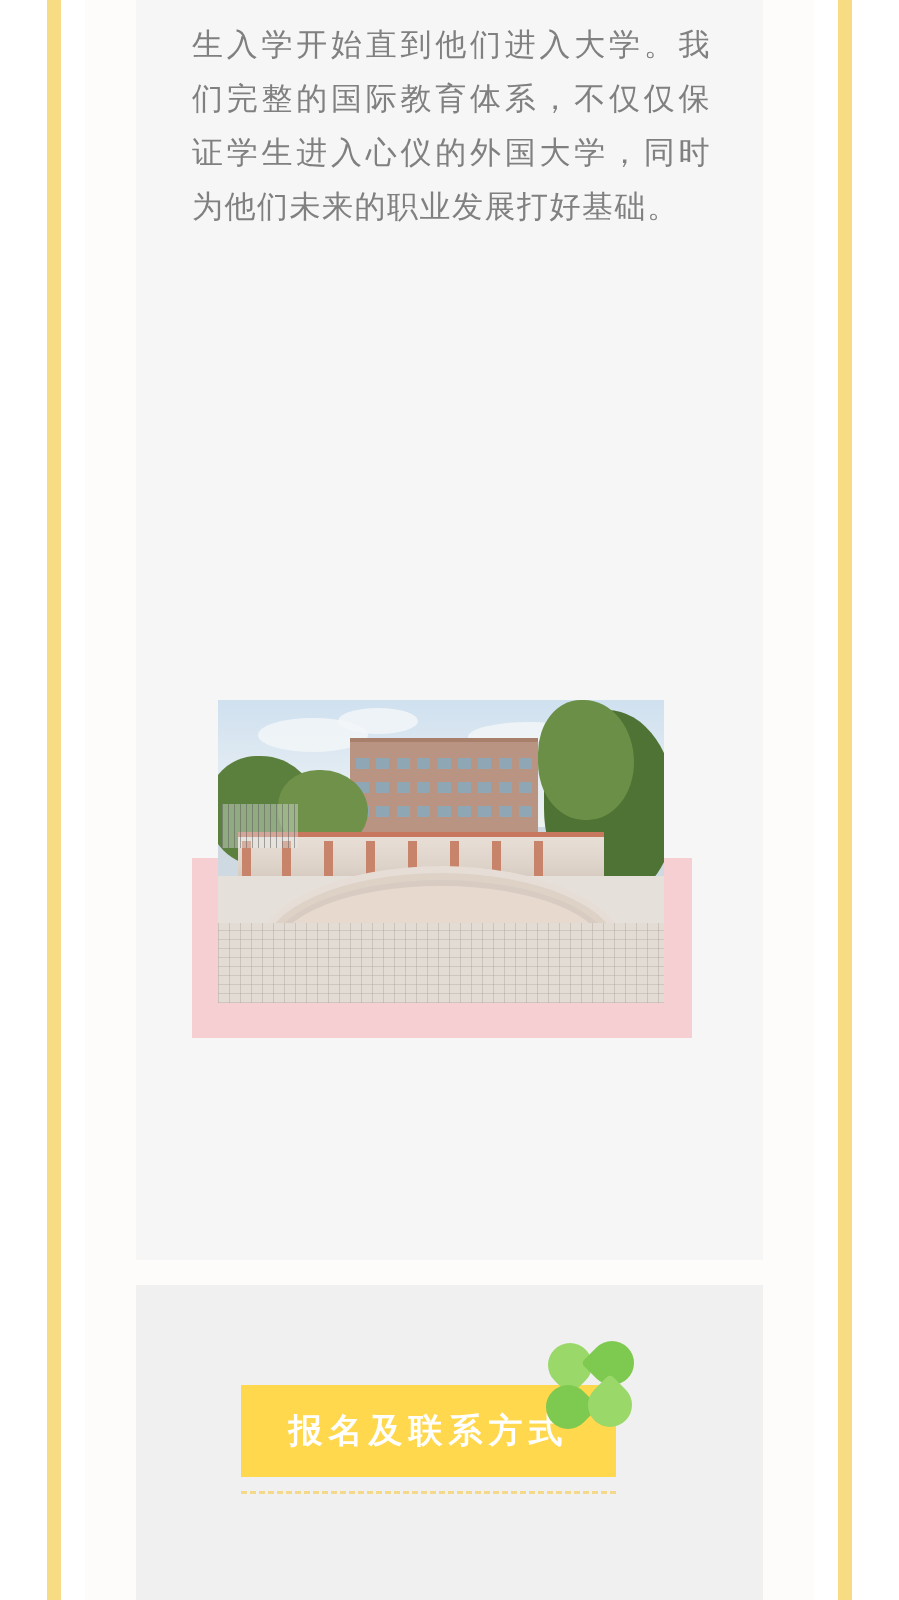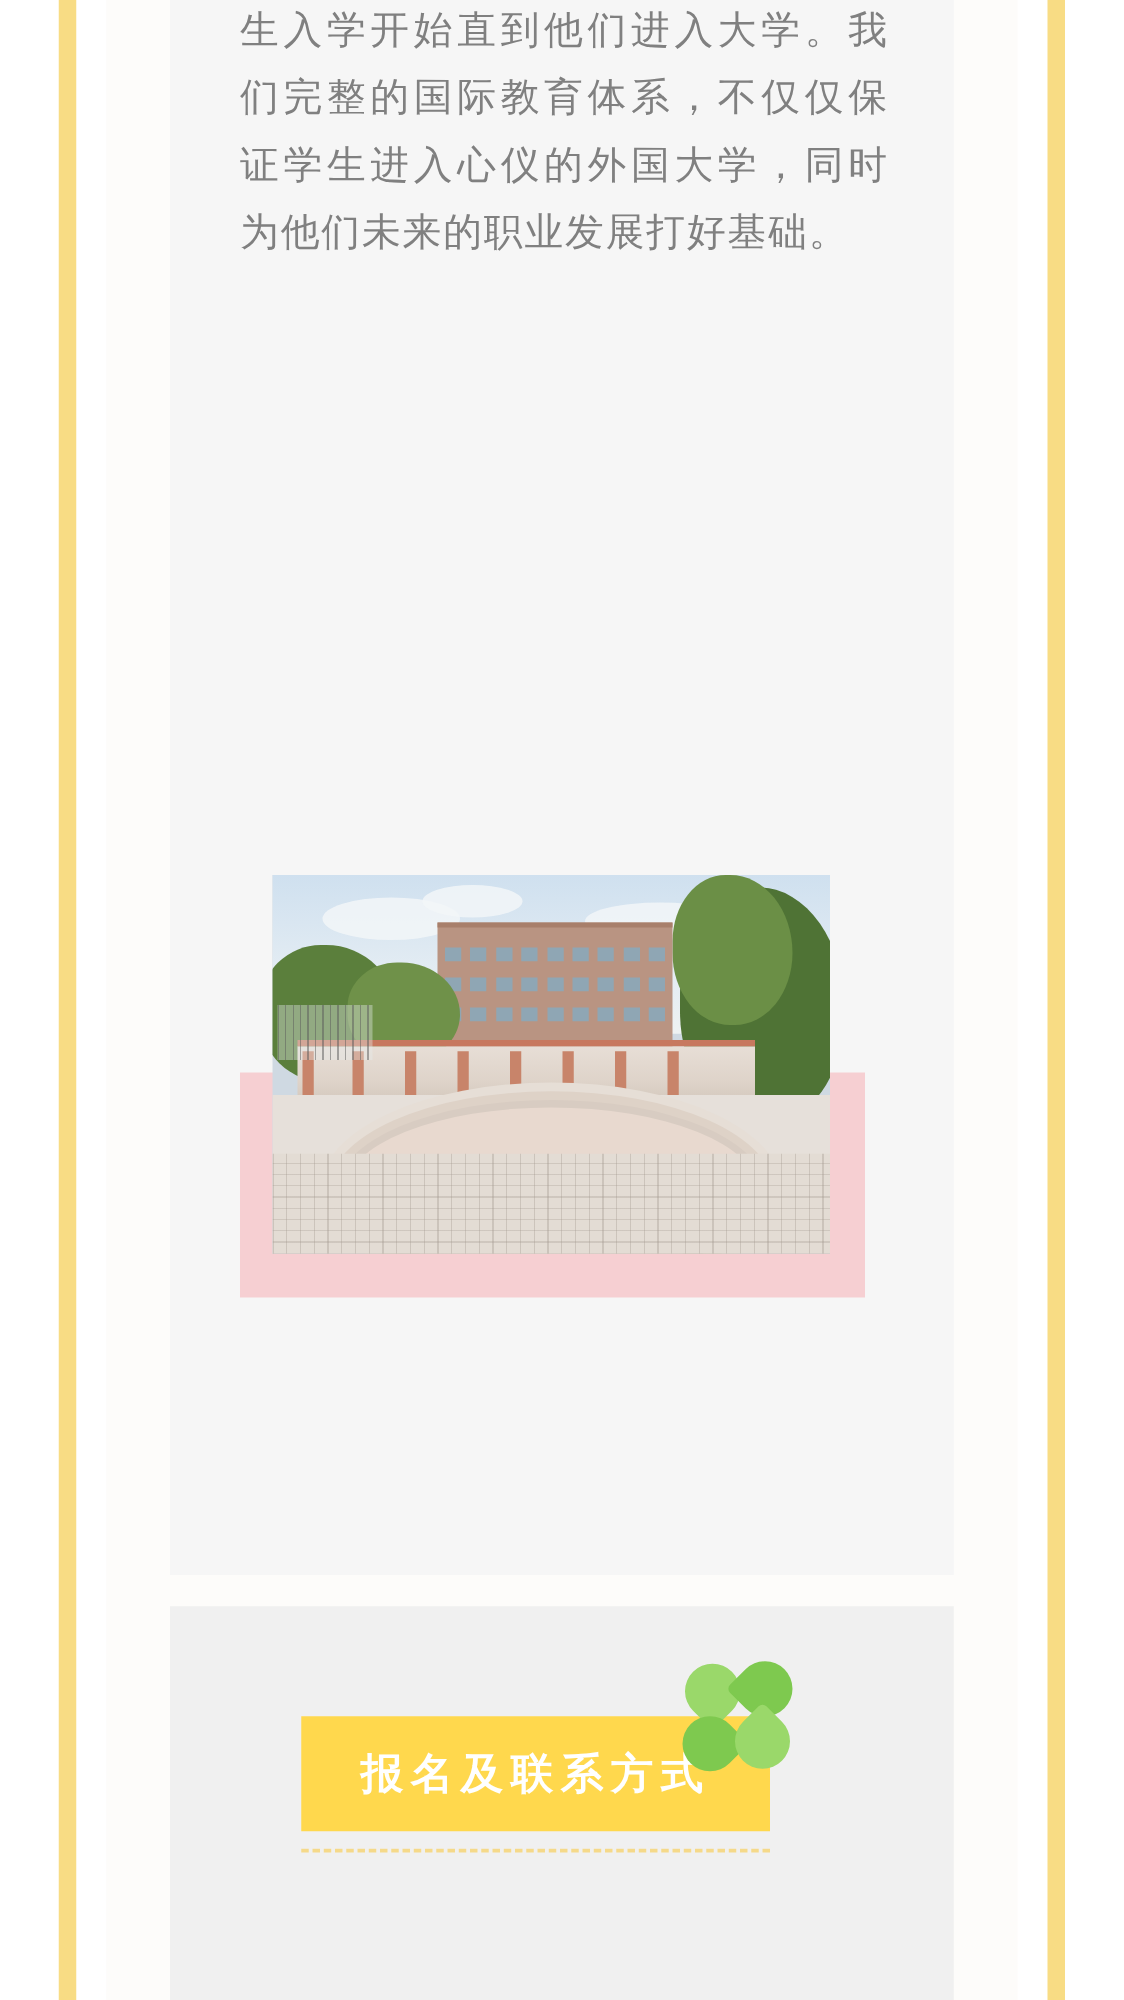--- a/index.html
+++ b/index.html
@@ -61,22 +61,22 @@
     left: 56px;
     right: 52px;
     top: 40px;
   }
   .para {
     color: #808080;
     font-size: 31px;
     line-height: 54px;
     letter-spacing: 1.5px;
     text-align: justify;
-    margin: 0 0 48px 0;
-    font-family: Liberation Mono, monospace;
+    margin: 18px 0 48px 0;
+    font-family: Liberation Sans, sans-serif;
   }
   .para.indent { text-indent: 2.6em; }
 
   
   .photo-wrap {
     position: absolute;
     left: 56px;
     top: 740px;
     width: 500px;
     height: 350px;
@@ -214,21 +214,21 @@
     position: absolute;
     left: 136px;
     right: 136px;
     top: 1285px;
     bottom: 0;
     background: #f0f0f0;
   }
   .btn-zone {
     position: absolute;
     left: 0; right: 0;
-    top: 88px;
+    top: 100px;
     height: 200px;
   }
   .yellow-btn {
     position: absolute;
     left: 105px;
     top: 0;
     width: 375px;
     height: 92px;
     background: #ffd84d;
     display: flex;

